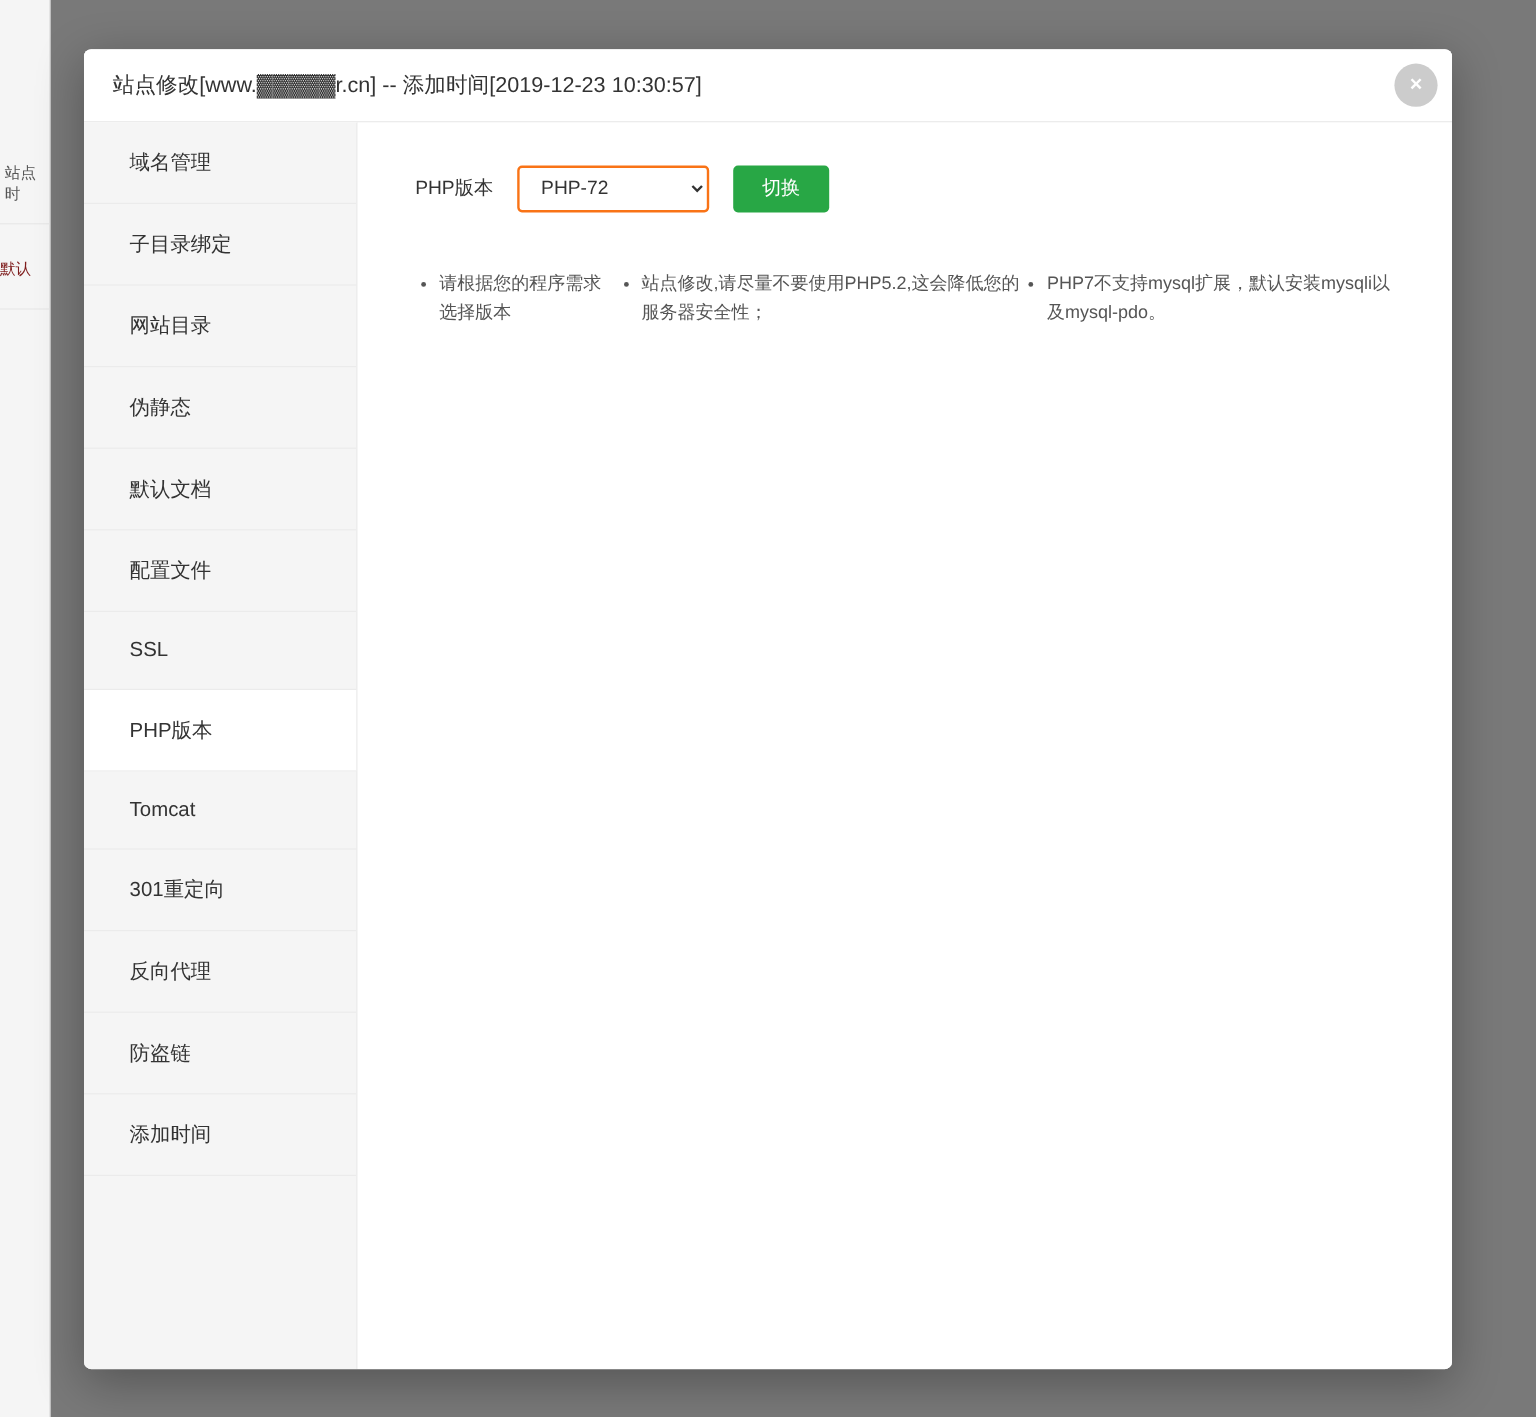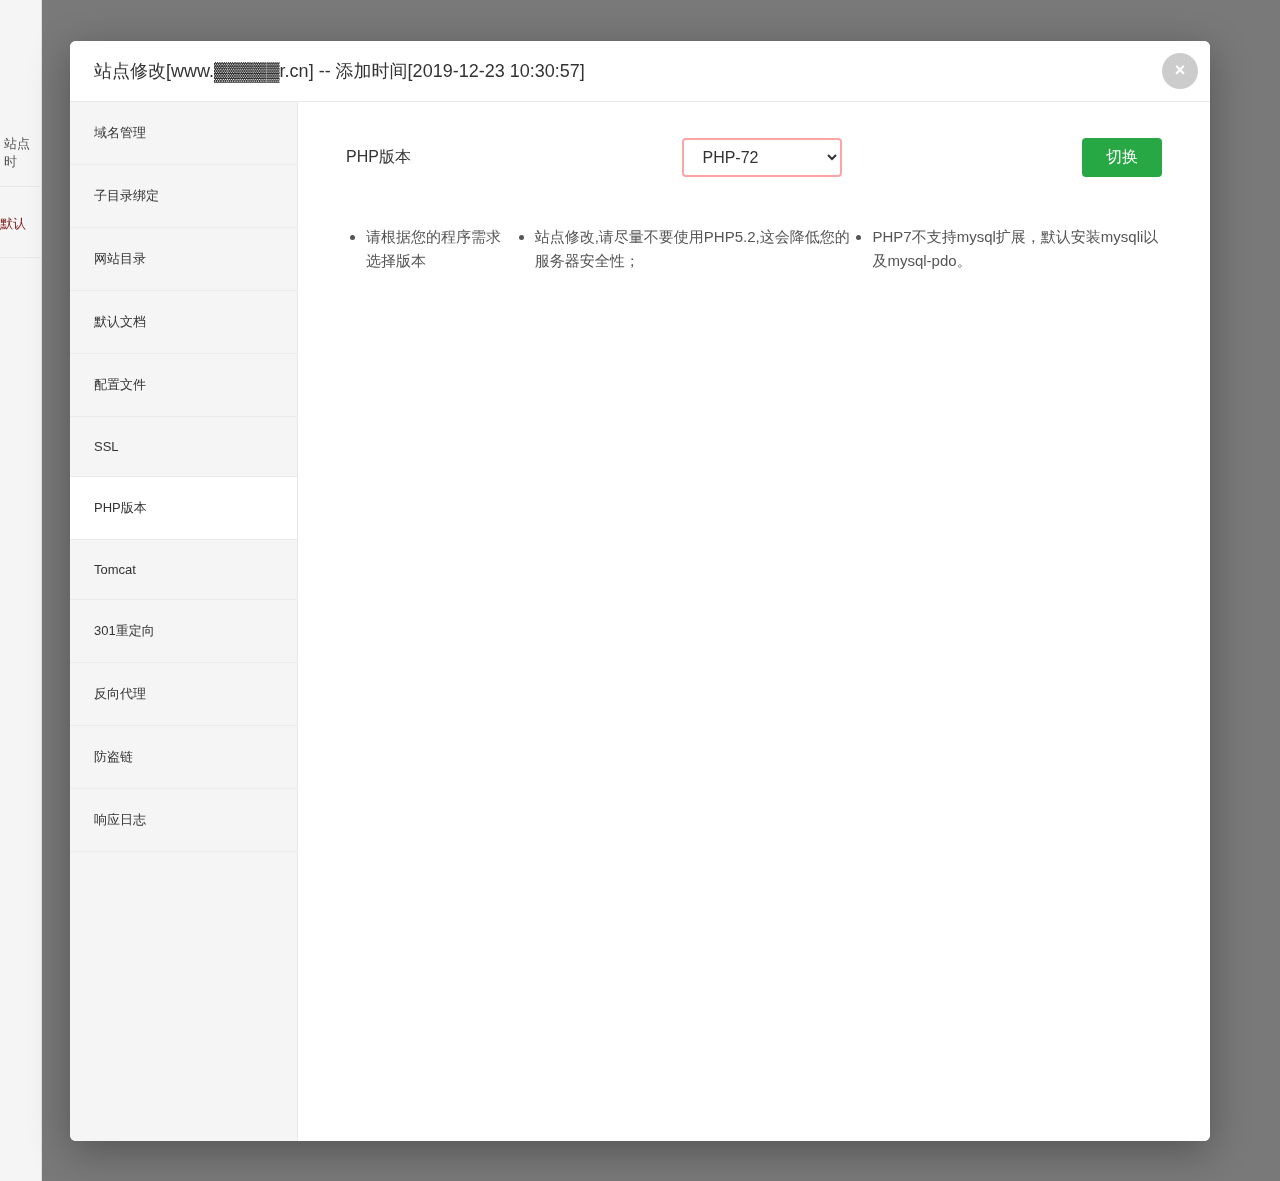--- a/index.html
+++ b/index.html
@@ -1,15 +1,15 @@
 <!DOCTYPE html>
 <html><head>
   <meta charset="utf-8">
   <style>
-    * { box-sizing: border-box; margin: 0; padding: 0; justify-content: space-between; }
+    * { box-sizing: border-box; margin: 0; padding: 0; }
     body {
       background: #999;
       font-family: "Microsoft YaHei", "PingFang SC", "Helvetica Neue", Arial, sans-serif;
       width: 1280px;
       height: 1181px;
       overflow: hidden;
       display: flex;
       align-items: center;
       justify-content: center;
     }
@@ -73,22 +73,22 @@
 
     .sidebar {
       width: 228px;
       background: #f5f5f5;
       border-right: 1px solid #e8e8e8;
       flex-shrink: 0;
       overflow-y: auto;
     }
 
     .sidebar-item {
-      padding: 22px 24px;
-      font-size: 13px;
+      padding: 22px 38px;
+      font-size: 17px;
       color: #333;
       cursor: pointer;
       border-bottom: 1px solid #ebebeb;
     }
 
     .sidebar-item.active {
       background: #fff;
       font-weight: 500;
     }
 
@@ -105,31 +105,30 @@
       gap: 20px;
       margin-bottom: 48px;
     }
 
     .php-version-label {
       font-size: 16px;
       color: #333;
     }
 
     .php-version-select {
-      border: 2px solid #fca5a5;
+      border: 2px solid #f97316;
       border-radius: 4px;
       padding: 8px 32px 8px 14px;
       font-size: 16px;
       color: #333;
       background: #fff;
       cursor: pointer;
       outline: none;
       min-width: 160px;
       appearance: auto;
-      margin-left: 32px;
     }
 
     .switch-btn {
       background: #28a745;
       color: #fff;
       border: none;
       border-radius: 4px;
       padding: 9px 24px;
       font-size: 16px;
       cursor: pointer;
@@ -167,29 +166,30 @@
 
     <button class="modal-close">×</button>
 
     <div class="modal-body">
 
       <div class="sidebar">
 
       <div class="sidebar-item">域名管理</div>
           <div class="sidebar-item">子目录绑定</div>
           <div class="sidebar-item">网站目录</div>
+          <div class="sidebar-item">伪静态</div>
           <div class="sidebar-item">默认文档</div>
           <div class="sidebar-item">配置文件</div>
           <div class="sidebar-item">SSL</div>
           <div class="sidebar-item active">PHP版本</div>
           <div class="sidebar-item">Tomcat</div>
           <div class="sidebar-item">301重定向</div>
           <div class="sidebar-item">反向代理</div>
           <div class="sidebar-item">防盗链</div>
-          <div class="sidebar-item">响应日志</div>
+          <div class="sidebar-item">添加时间</div>
         </div>
 
       <div class="content">
 
         <div class="php-version-row">
           <span class="php-version-label">PHP版本</span>
           <select class="php-version-select">
           <option value="PHP-72">PHP-72</option><option value="PHP-56">PHP-56</option><option value="PHP-70">PHP-70</option><option value="PHP-71">PHP-71</option><option value="PHP-73">PHP-73</option><option value="PHP-74">PHP-74</option></select>
           <button class="switch-btn">切换</button>
         </div>

